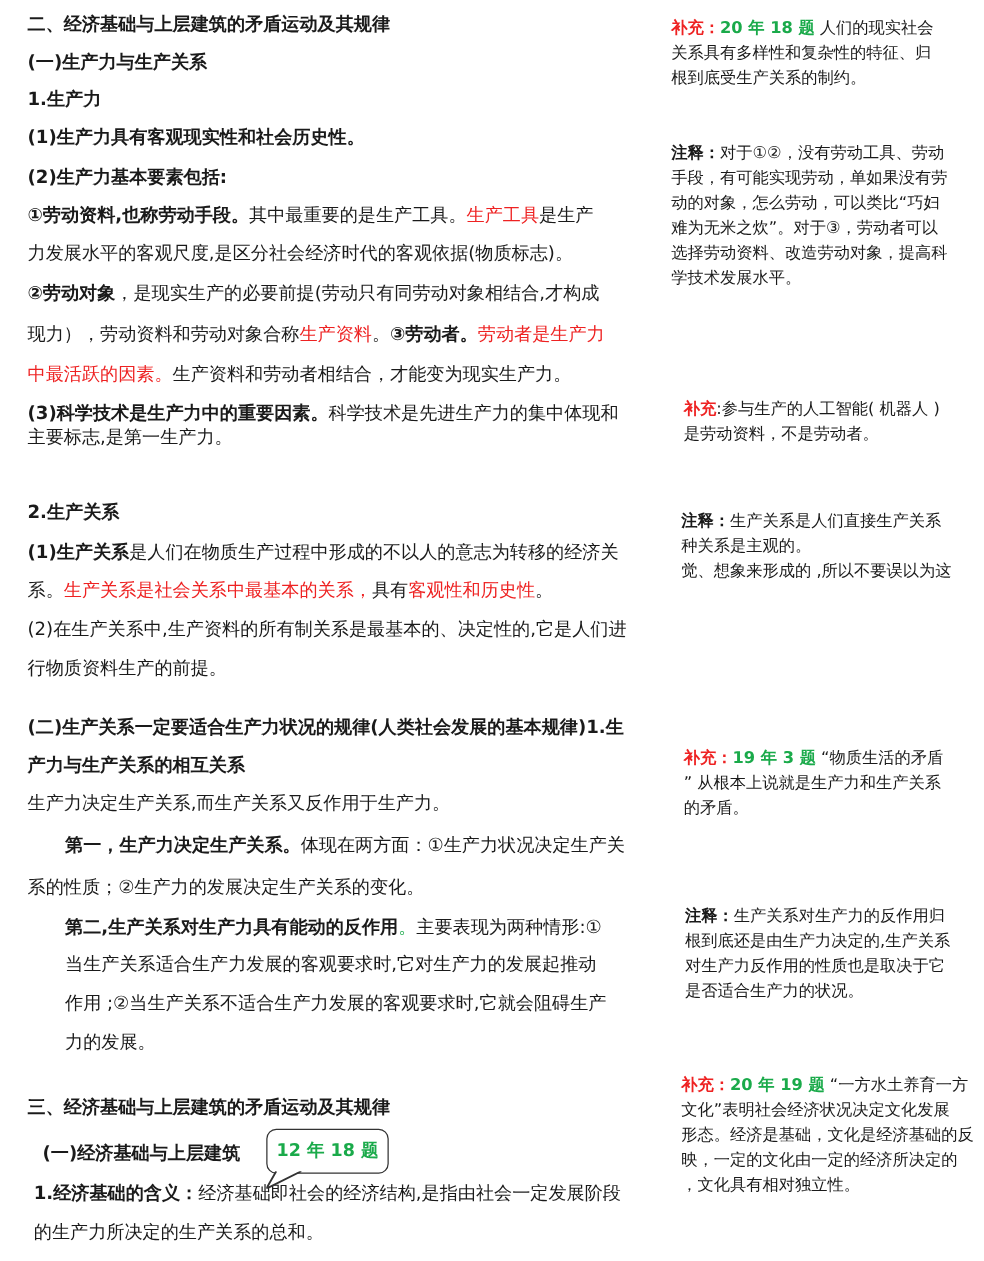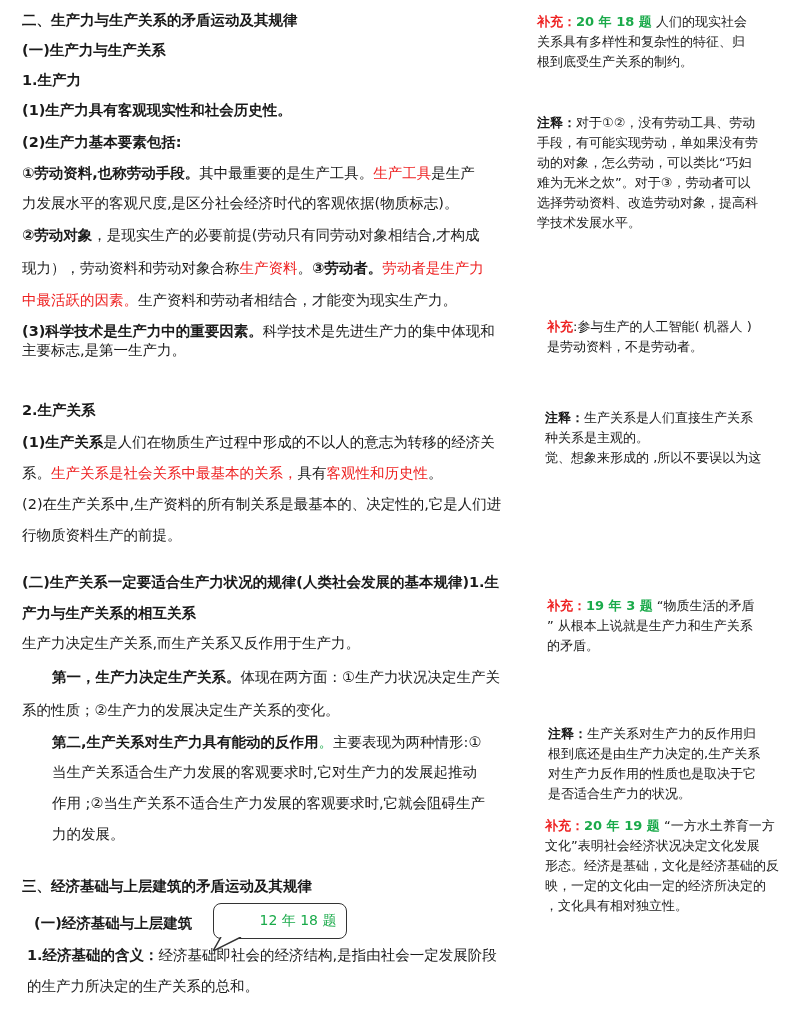--- a/index.html
+++ b/index.html
@@ -8,28 +8,28 @@
   .main { position: absolute; left: 22px; top: 0; width: 500px; font-size: 14.5px; }
   .ln { position: absolute; left: 0; white-space: nowrap; line-height: 20px; }
   .b { font-weight: bold; }
   .red { color: #ee2222; font-family: Liberation Serif, serif; }
   .green { color: #1aaa4a; text-align: center; }
   .side { position: absolute; font-size: 13px; line-height: 21px; }
   .side .ln { position: static; display: block; white-space: nowrap; }
   .callout { position: absolute; left: 213px; top: 903px; width: 96px; height: 34px;
              border: 1.5px solid #333; border-radius: 8px; background: #fff;
              display: flex; align-items: center; justify-content: center;
-             font-weight: normal; font-size: 14px; color: #1aaa4a; padding-left: 36px; }
+             font-weight: bold; font-size: 14px; color: #1aaa4a; }
   .tail { position: absolute; left: 213px; top: 937px; width: 40px; height: 14px; }
 </style>
 </head>
 <body>
 
 <div class="main">
-  <div class="ln b" style="top:10px">二、生产力与生产关系的矛盾运动及其规律</div>
+  <div class="ln b" style="top:10px">二、经济基础与上层建筑的矛盾运动及其规律</div>
   <div class="ln b" style="top:40px">(一)生产力与生产关系</div>
   <div class="ln b" style="top:70px">1.生产力</div>
   <div class="ln b" style="top:100px">(1)生产力具有客观现实性和社会历史性。</div>
   <div class="ln b" style="top:132px">(2)生产力基本要素包括:</div>
   <div class="ln" style="top:163px"><span class="b">①劳动资料,也称劳动手段。</span><span>其中最重要的是生产工具。</span><span class="red">生产工具</span><span>是生产</span></div>
   <div class="ln" style="top:193px">力发展水平的客观尺度,是区分社会经济时代的客观依据(物质标志)。</div>
   <div class="ln" style="top:225px"><span class="b">②劳动对象</span><span>，是现实生产的必要前提(劳动只有同劳动对象相结合,才构成</span></div>
   <div class="ln" style="top:258px"><span>现力），劳动资料和劳动对象合称</span><span class="red">生产资料</span><span>。</span><span class="b">③劳动者。</span><span class="red">劳动者是生产力</span></div>
   <div class="ln" style="top:290px"><span class="red">中最活跃的因素。</span><span>生产资料和劳动者相结合，才能变为现实生产力。</span></div>
   <div class="ln" style="top:321px"><span class="b">(3)科学技术是生产力中的重要因素。</span><span>科学技术是先进生产力的集中体现和</span></div>
@@ -94,19 +94,19 @@
   <span class="ln">的矛盾。</span>
 </div>
 
 <div class="side" style="left:548px; top:724px">
   <span class="ln"><span class="b">注释：</span><span>生产关系对生产力的反作用归</span></span>
   <span class="ln">根到底还是由生产力决定的,生产关系</span>
   <span class="ln">对生产力反作用的性质也是取决于它</span>
   <span class="ln">是否适合生产力的状况。</span>
 </div>
 
-<div class="side" style="left:545px; top:816px">
+<div class="side" style="left:545px; top:858px">
   <span class="ln"><span class="b red">补充：</span><span class="b green">20 年 19 题</span><span>  “一方水土养育一方</span></span>
   <span class="ln">文化”表明社会经济状况决定文化发展</span>
   <span class="ln">形态。经济是基础，文化是经济基础的反</span>
   <span class="ln">映，一定的文化由一定的经济所决定的</span>
   <span class="ln">，文化具有相对独立性。</span>
 </div>
 
 </body></html>

